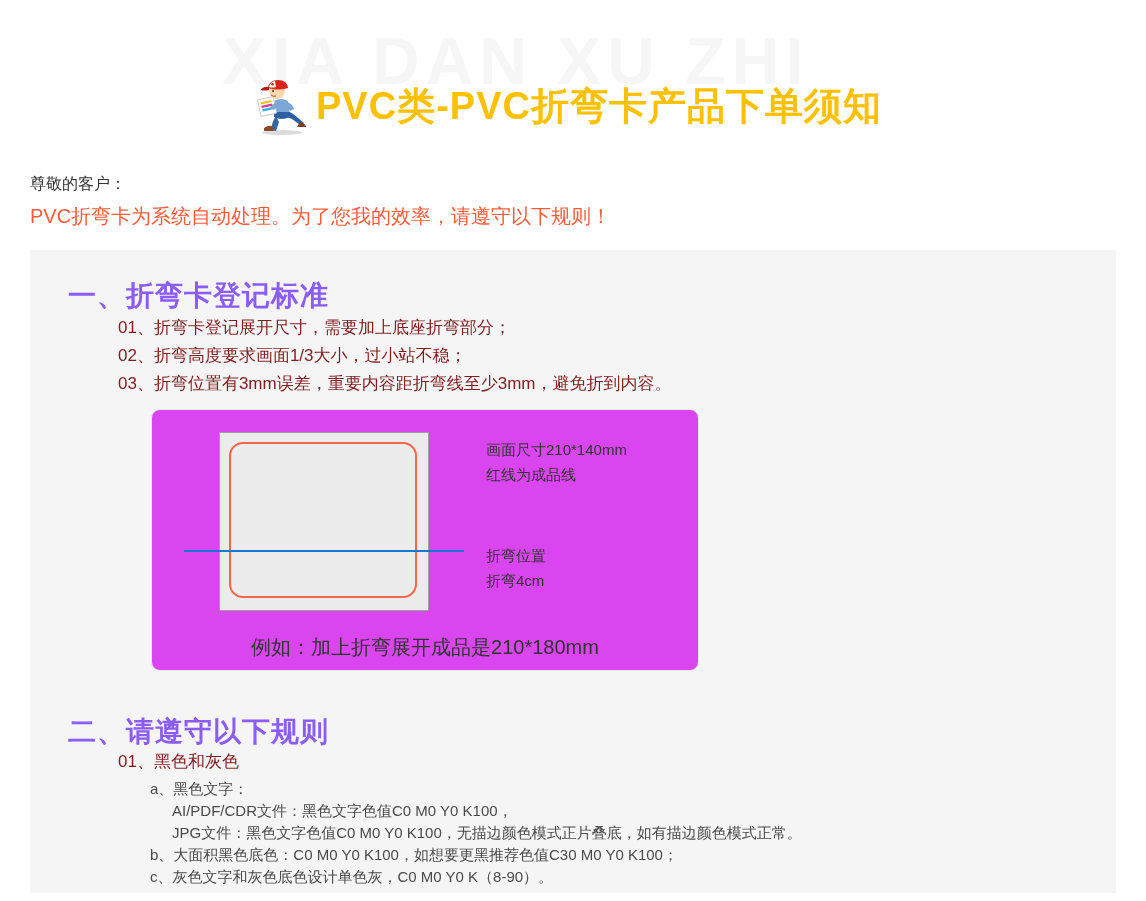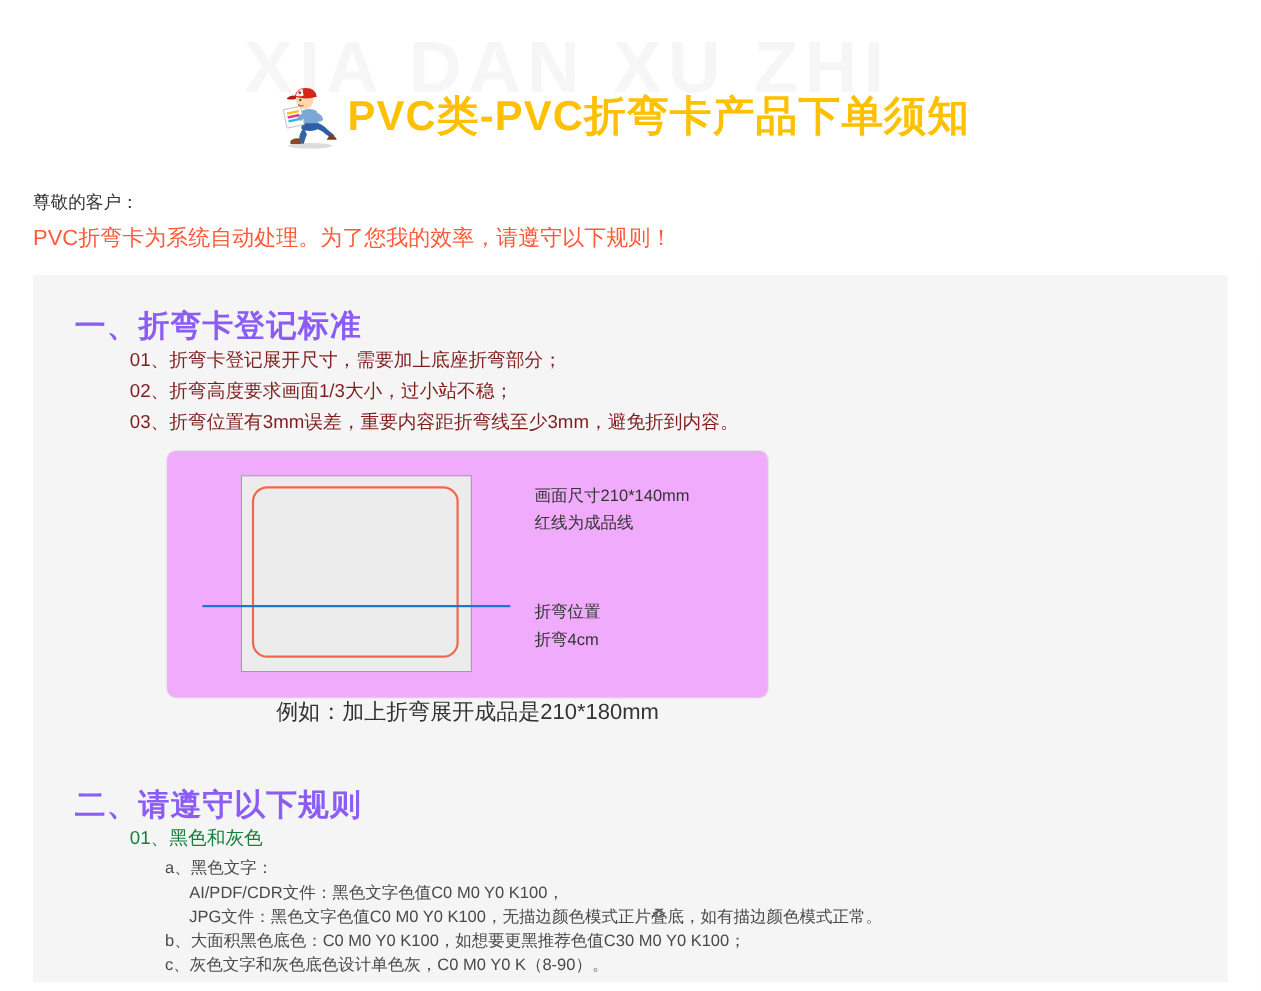--- a/index.html
+++ b/index.html
@@ -33,41 +33,41 @@
   .h1{top:27px;}
   .h2{top:463px;}
 
   .rule{left:88px;font-size:17px;color:#7f1d1d;white-space:nowrap;}
   .rule1{top:66px;}
   .rule2{top:94px;}
   .rule3{top:122px;}
 
   
   .card{
-    left:121px;top:159px;width:548px;height:226px;background:#f0abfc;
+    left:121px;top:159px;width:548px;height:262px;background:#d946ef;
     border:1px solid #e4e4e4;border-radius:9px;box-sizing:border-box;
   }
   .artboard{
     left:67px;top:22px;width:210px;height:179px;background:#ececec;
     border:1.5px solid #9e9e9e;box-sizing:border-box;
   }
   .product-outline{
     left:9px;top:9px;width:188px;height:156px;
     border:2px solid #f4664a;border-radius:14px;box-sizing:border-box;
   }
   .fold-line{left:32px;top:140px;width:280px;height:2px;background:#1877d2;}
   .dlabel{left:334px;font-size:15px;color:#333;white-space:nowrap;}
   .dl1{top:31px;}
   .dl2{top:56px;}
   .dl3{top:137px;}
   .dl4{top:162px;}
   .caption{left:0;top:224px;width:100%;text-align:center;font-size:20px;color:#333;}
 
   
-  .sub01{left:88px;top:500px;font-size:17px;color:#15803d;white-space:nowrap;}
+  .sub01{left:88px;top:500px;font-size:17px;color:#7f1d1d;white-space:nowrap;}
   .tip{font-size:15px;color:#4a4a4a;white-space:nowrap;}
   .ind1{left:120px;}
   .ind2{left:142px;}
   .t1{top:530px;}
   .t2{top:552px;}
   .t3{top:574px;}
   .t4{top:596px;}
   .t5{top:618px;}
 </style>
 </head>

